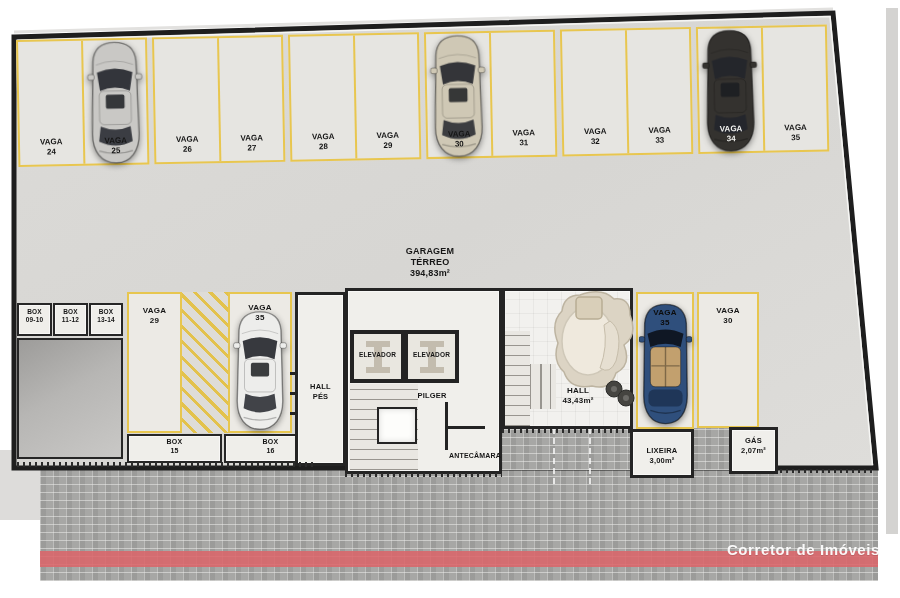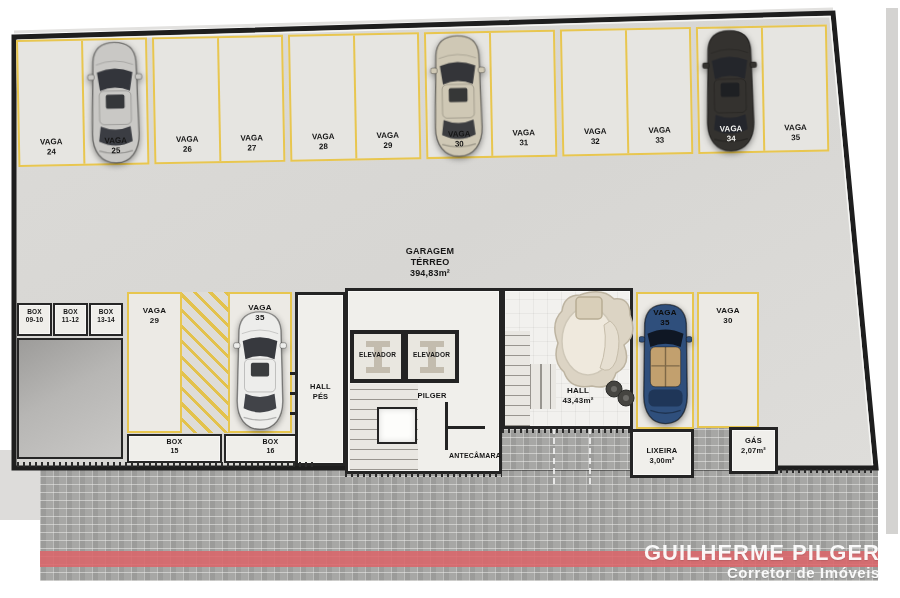--- a/index.html
+++ b/index.html
@@ -369,17 +369,16 @@
     </div>
 
   <div class="abs tick" style="left:17px;top:462px;width:300px;height:5px;z-index:4"></div>
   <div class="abs tick" style="left:502px;top:429px;width:131px;height:4px;z-index:4"></div>
   <div class="abs tick" style="left:345px;top:473px;width:157px;height:4px;z-index:4"></div>
   <div class="abs tick" style="left:780px;top:469px;width:96px;height:4px;z-index:4"></div>
 
   <div class="abs" id="right-sliver"></div>
 
   <div class="abs" id="branding">
-    <div class="name">GUILHERME PILGER</div>
     <div class="subtitle">Corretor de Imóveis</div>
   </div>
 
 </div>
 
 </body></html>

